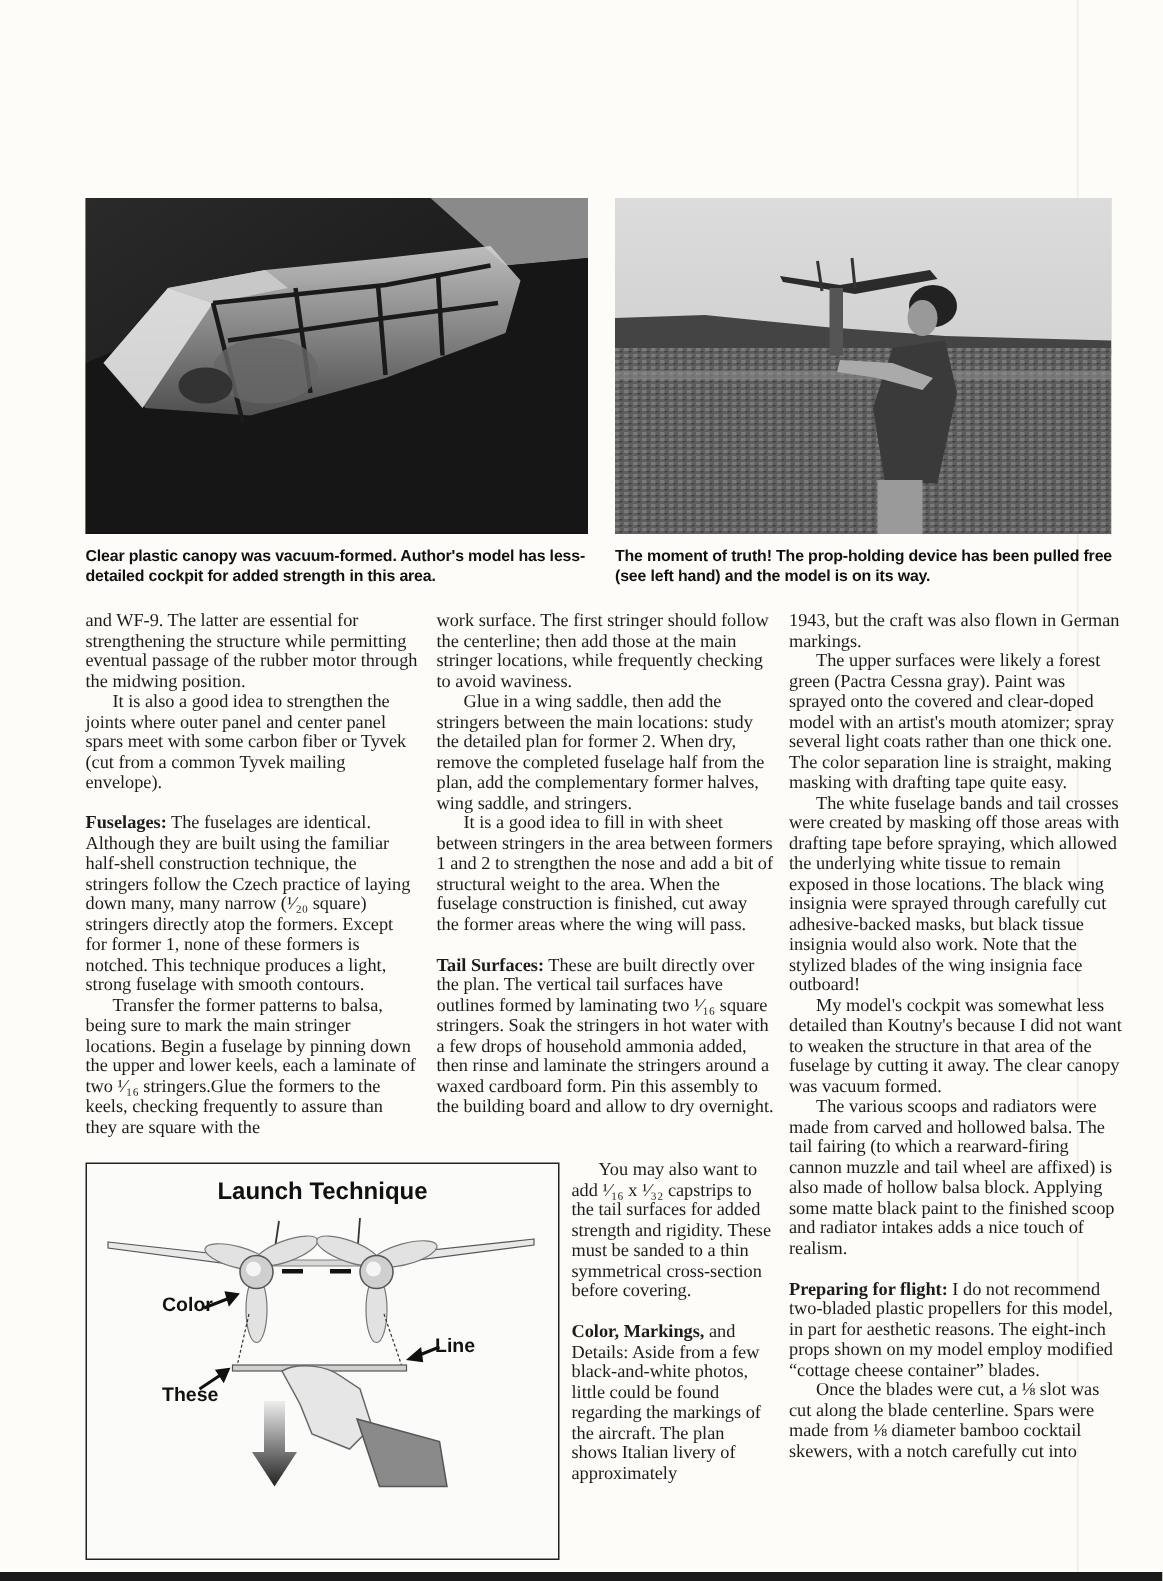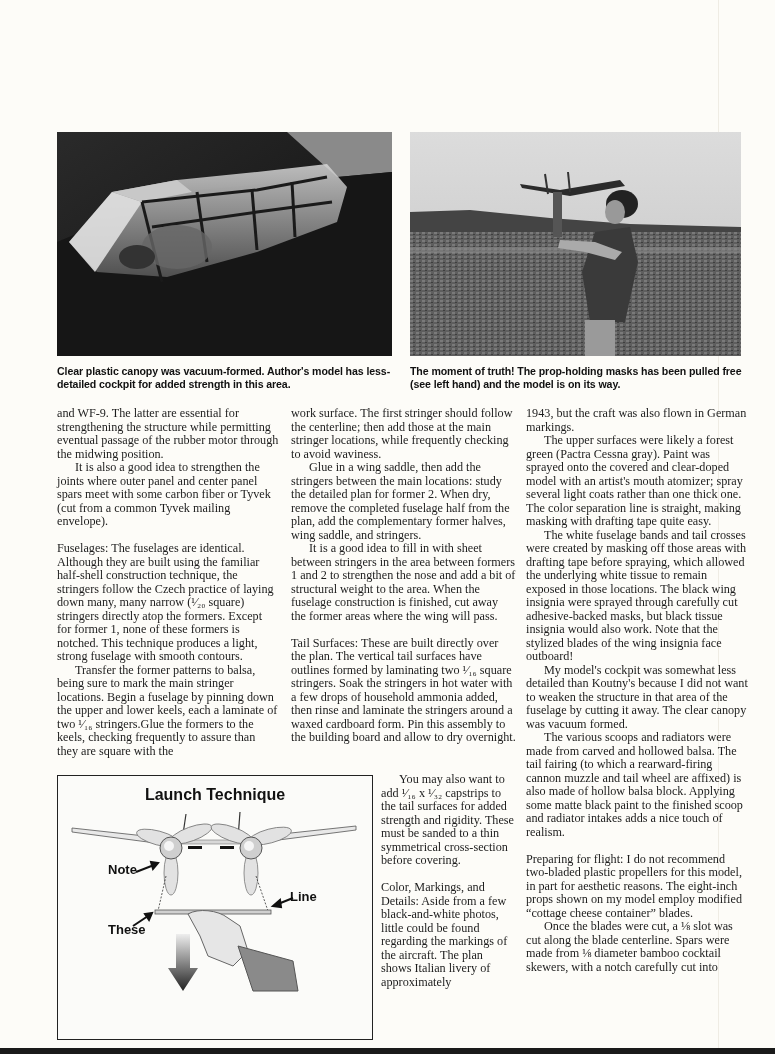--- a/index.html
+++ b/index.html
@@ -19,21 +19,21 @@
     letter-spacing: -0.1px;
   }
   #caption-left { left: 57px; width: 340px; }
   #caption-right { left: 410px; width: 340px; }
   .col {
     position: absolute; font-size: 12.2px; line-height: 13.5px; color: #1c1c1c;
   }
   .col p { margin: 0; text-indent: 18px; }
   .col p.noindent { text-indent: 0; }
   .col p.gap { margin-top: 13.5px; }
-  .col b { font-weight: normal; margin-top: 16px; }
+  .col b { font-weight: bold; margin-top: 16px; }
   #col1 { left: 57px; top: 407px; width: 222px; }
   #col2 { left: 291px; top: 407px; width: 225px; }
   #col2b { left: 381px; top: 773px; width: 135px; }
   #col3 { left: 526px; top: 407px; width: 222px; }
   #diagram {
     position: absolute; left: 57px; top: 775px; width: 316px; height: 265px;
     border: 1.5px solid #222; background: #fbfbf9; box-sizing: border-box;
   }
   #diagram-title {
     position: absolute; left: 0; right: 0; top: 10px; text-align: center;
@@ -114,21 +114,21 @@
 
     <ellipse cx="212" cy="72" rx="16" ry="14" fill="#222"></ellipse>
     <ellipse cx="205" cy="80" rx="10" ry="12" fill="#999"></ellipse>
     <path d="M185,100 L220,95 L228,130 L215,190 L180,190 L172,140 Z" fill="#3a3a3a"></path>
     <path d="M150,108 L185,110 L212,120 L205,128 L175,120 L148,116 Z" fill="#aaa"></path>
     <rect x="175" y="188" width="30" height="36" fill="#9a9a9a"></rect>
   </svg>
 </div>
 
 <div class="caption" id="caption-left">Clear plastic canopy was vacuum-formed. Author's model has less-detailed cockpit for added strength in this area.</div>
-<div class="caption" id="caption-right">The moment of truth! The prop-holding masks has been pulled free (see left hand) and the model is on its way.</div>
+<div class="caption" id="caption-right">The moment of truth! The prop-holding device has been pulled free (see left hand) and the model is on its way.</div>
 
 <div class="col" id="col1">
   <p class="noindent"><span>and WF-9. The latter are essential for strengthening the structure while permitting eventual passage of the rubber motor through the midwing position.</span></p>
   <p><span>It is also a good idea to strengthen the joints where outer panel and center panel spars meet with some carbon fiber or Tyvek (cut from a common Tyvek mailing envelope).</span></p>
   <p class="noindent gap"><b>Fuselages:</b><span> The fuselages are identical. Although they are built using the familiar half-shell construction technique, the stringers follow the Czech practice of laying down many, many narrow (¹⁄₂₀ square) stringers directly atop the formers. Except for former 1, none of these formers is notched. This technique produces a light, strong fuselage with smooth contours.</span></p>
   <p><span>Transfer the former patterns to balsa, being sure to mark the main stringer locations. Begin a fuselage by pinning down the upper and lower keels, each a laminate of two ¹⁄₁₆ stringers.Glue the formers to the keels, checking frequently to assure than they are square with the</span></p>
 </div>
 
 <div class="col" id="col2">
   <p class="noindent"><span>work surface. The first stringer should follow the centerline; then add those at the main stringer locations, while frequently checking to avoid waviness.</span></p>
@@ -204,21 +204,21 @@
 
     <g stroke="#111" stroke-width="2" fill="#111">
       <line x1="78" y1="96" x2="96" y2="89"></line>
       <polygon points="100,87 93,86 95,93"></polygon>
       <line x1="235" y1="122" x2="220" y2="128"></line>
       <polygon points="215,130 222,124 223,131"></polygon>
       <line x1="75" y1="150" x2="90" y2="140"></line>
       <polygon points="94,137 87,138 91,144"></polygon>
     </g>
   </svg>
-  <div class="dlabel" style="left:50px;top:86px;">Note</div>
+  <div class="dlabel" style="left:50px;top:86px;">Color</div>
   <div class="dlabel" style="left:232px;top:113px;">Line</div>
   <div class="dlabel" style="left:50px;top:146px;">These</div>
 </div>
 
 <div id="footer">
   <span class="pg">52</span>
   <span>Model Aviation</span>
   <span style="margin-left:4px;">✈</span>
 </div>
 

